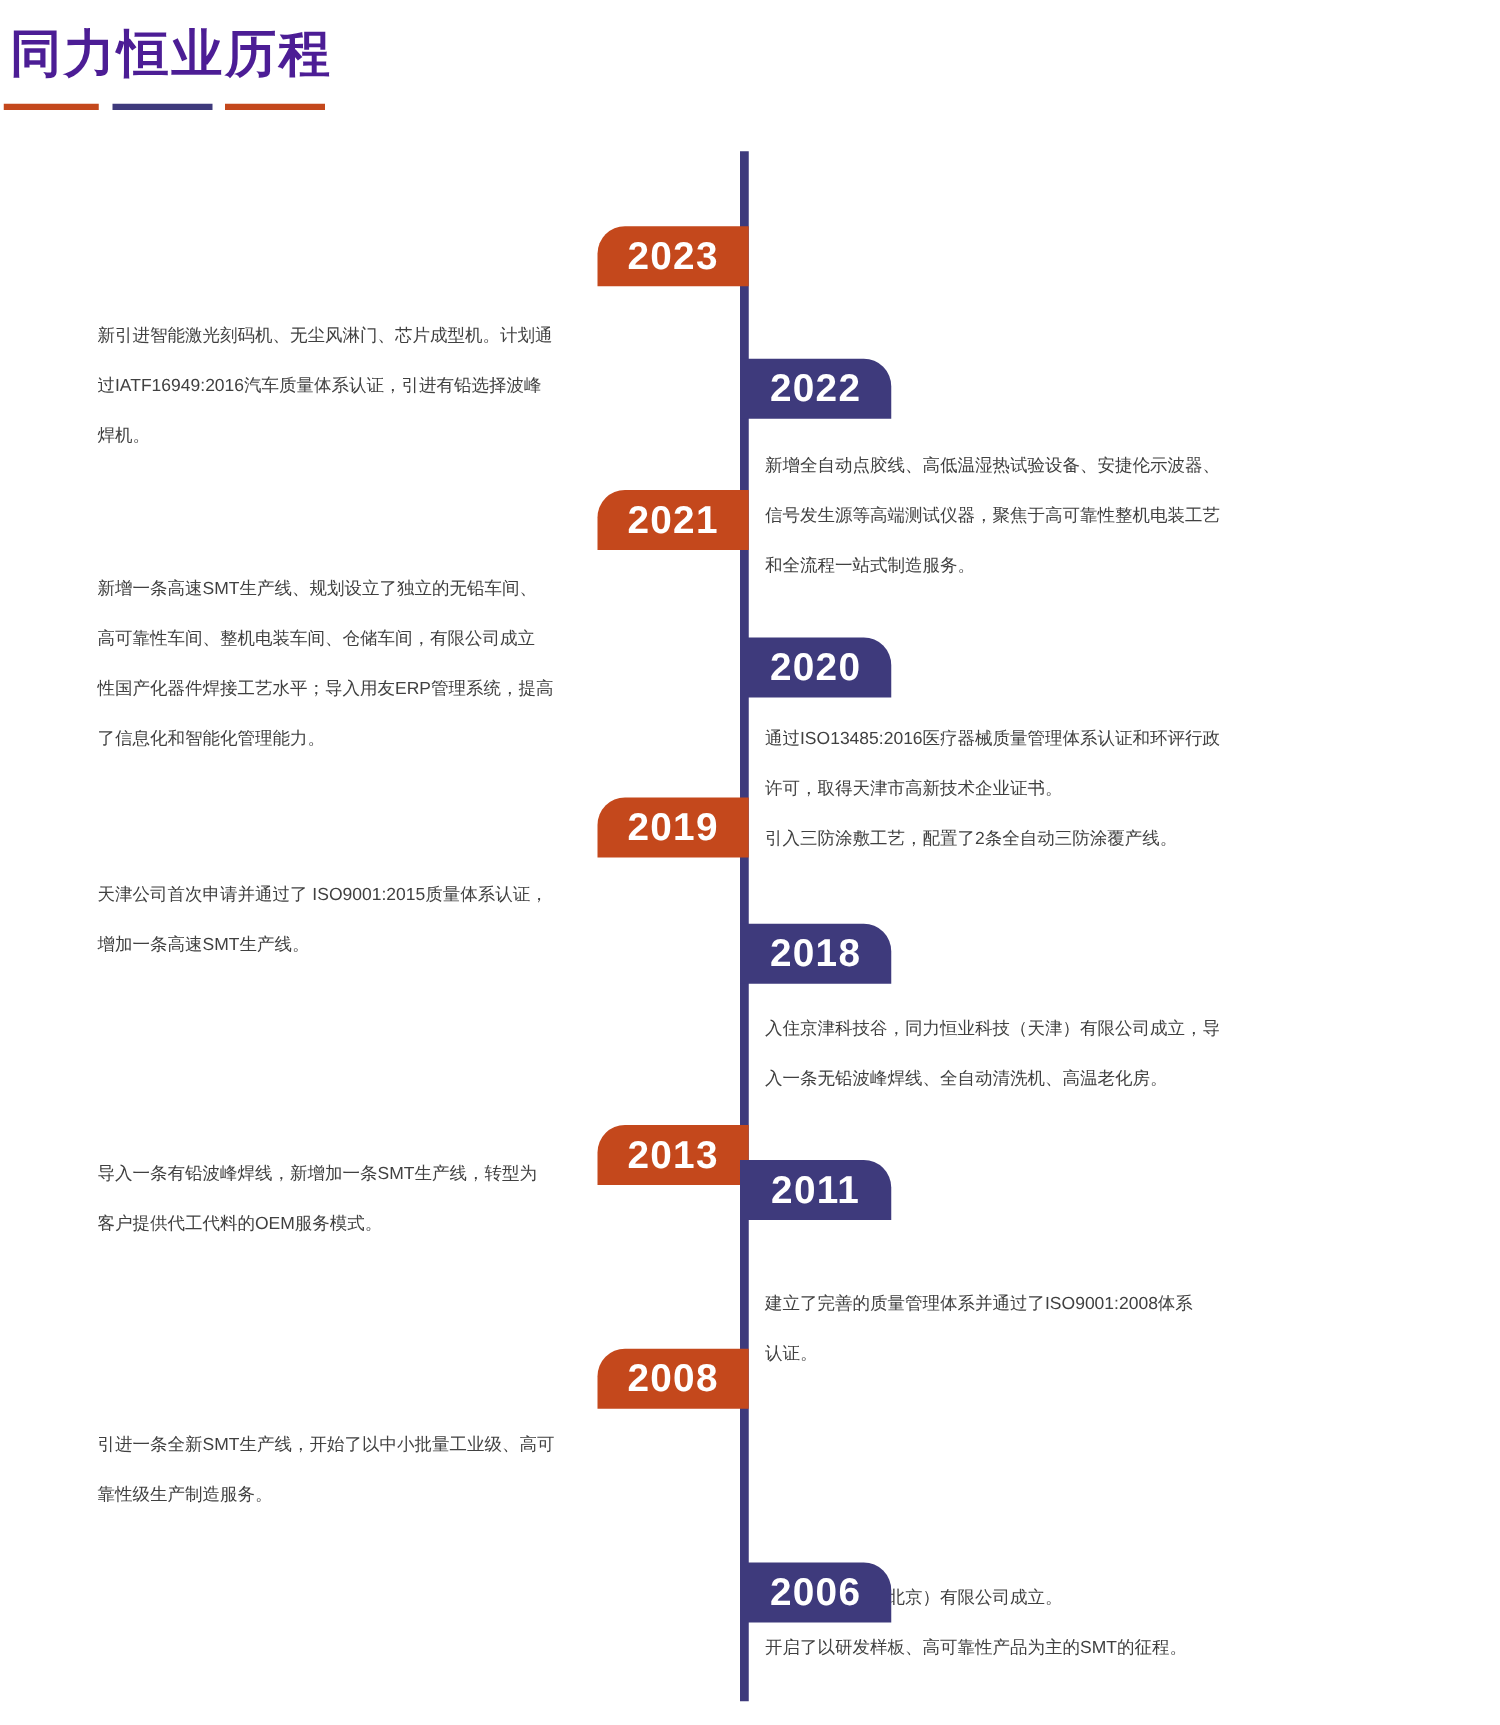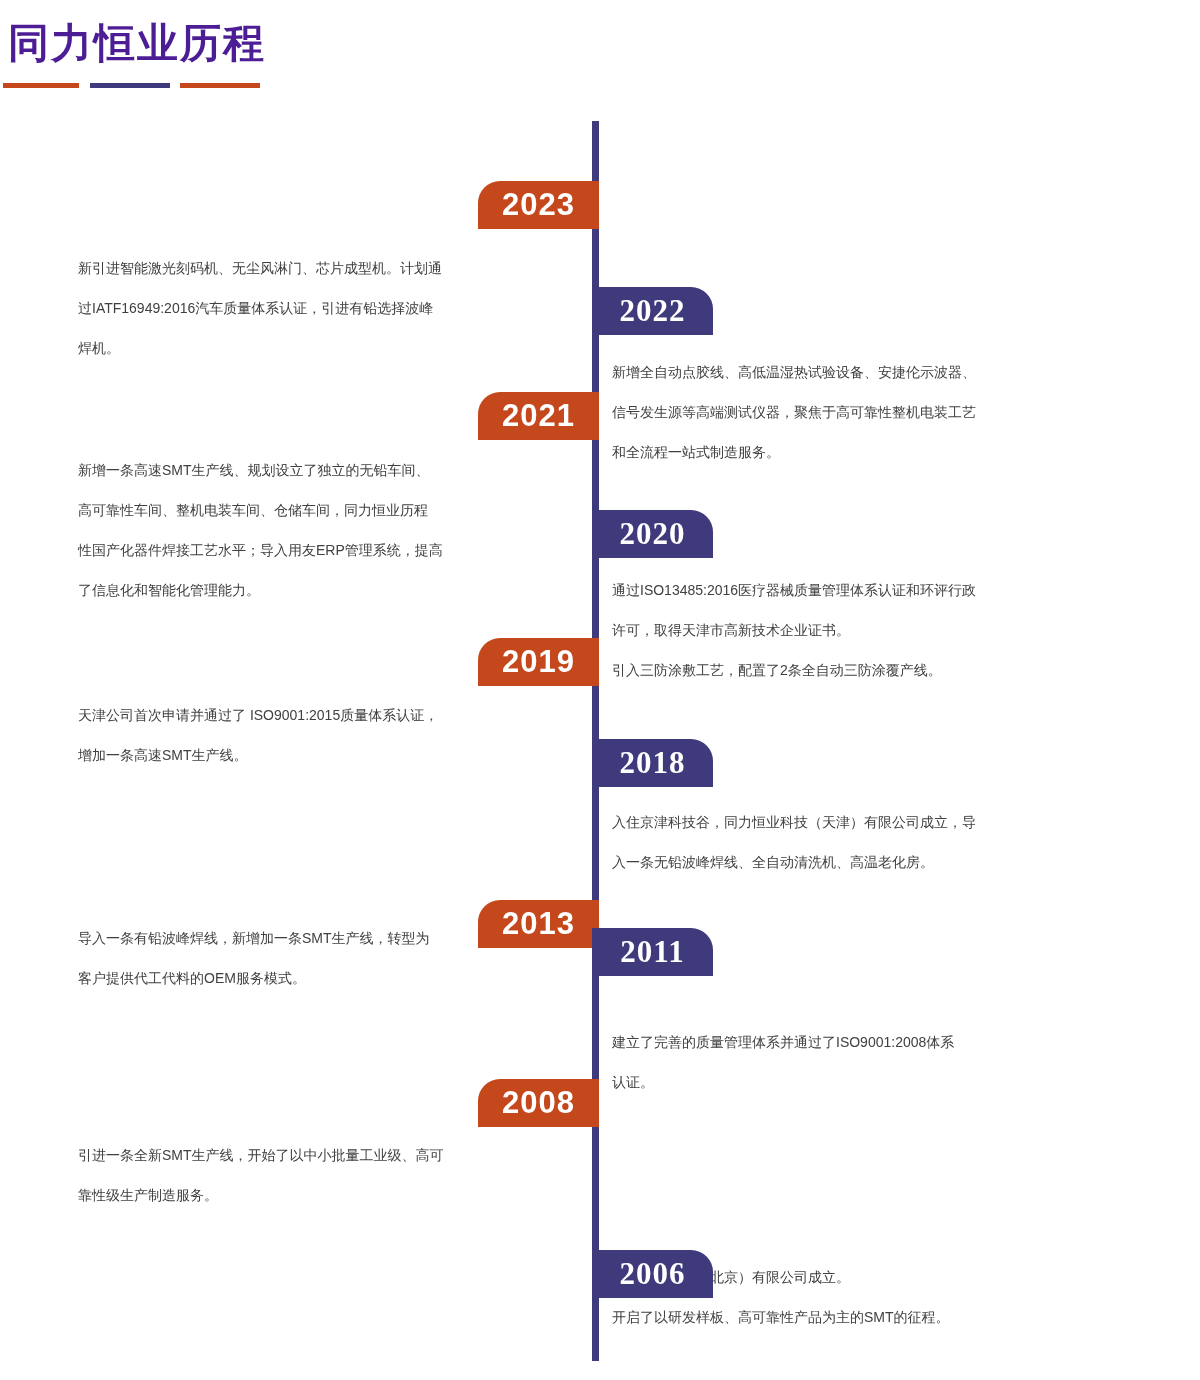--- a/index.html
+++ b/index.html
@@ -25,21 +25,21 @@
     width: 7px; height: 1240px;
     background: #3e3a7c; z-index: 1;
   }
   .badge {
     position: absolute; width: 121px; height: 48px;
     color: #ffffff; font-size: 31px; font-weight: bold; letter-spacing: 1px;
     display: flex; align-items: center; justify-content: center;
     z-index: 2; box-sizing: border-box;
   }
   .badge-l { left: 478px; background: #c4481c; border-radius: 22px 0 0 0; }
-  .badge-r { left: 592px; background: #3e3a7c; border-radius: 0 22px 0 0; font-family: Liberation Serif, serif; }
+  .badge-r { left: 592px; background: #3e3a7c; border-radius: 0 22px 0 0; }
 
   .milestone {
     position: absolute;
     font-size: 14px; line-height: 40px; color: #404040;
     white-space: pre-line;
   }
   .txt-l { left: 78px;  width: 515px; }
   .txt-r { left: 612px; width: 552px; }
 </style>
 </head>
@@ -57,21 +57,21 @@
 过IATF16949:2016汽车质量体系认证，引进有铅选择波峰
 焊机。</div>
 
 <div class="badge badge-r" style="top:287px">2022</div>
 <div class="milestone txt-r" style="top:352px">新增全自动点胶线、高低温湿热试验设备、安捷伦示波器、
 信号发生源等高端测试仪器，聚焦于高可靠性整机电装工艺
 和全流程一站式制造服务。</div>
 
 <div class="badge badge-l" style="top:392px">2021</div>
 <div class="milestone txt-l" style="top:450px">新增一条高速SMT生产线、规划设立了独立的无铅车间、
-高可靠性车间、整机电装车间、仓储车间，同力恒业历程
+高可靠性车间、整机电装车间、仓储车间，有限公司成立
 性国产化器件焊接工艺水平；导入用友ERP管理系统，提高
 了信息化和智能化管理能力。</div>
 
 <div class="badge badge-r" style="top:510px">2020</div>
 <div class="milestone txt-r" style="top:570px">通过ISO13485:2016医疗器械质量管理体系认证和环评行政
 许可，取得天津市高新技术企业证书。
 引入三防涂敷工艺，配置了2条全自动三防涂覆产线。</div>
 
 <div class="badge badge-l" style="top:638px">2019</div>
 <div class="milestone txt-l" style="top:695px">天津公司首次申请并通过了 ISO9001:2015质量体系认证，

